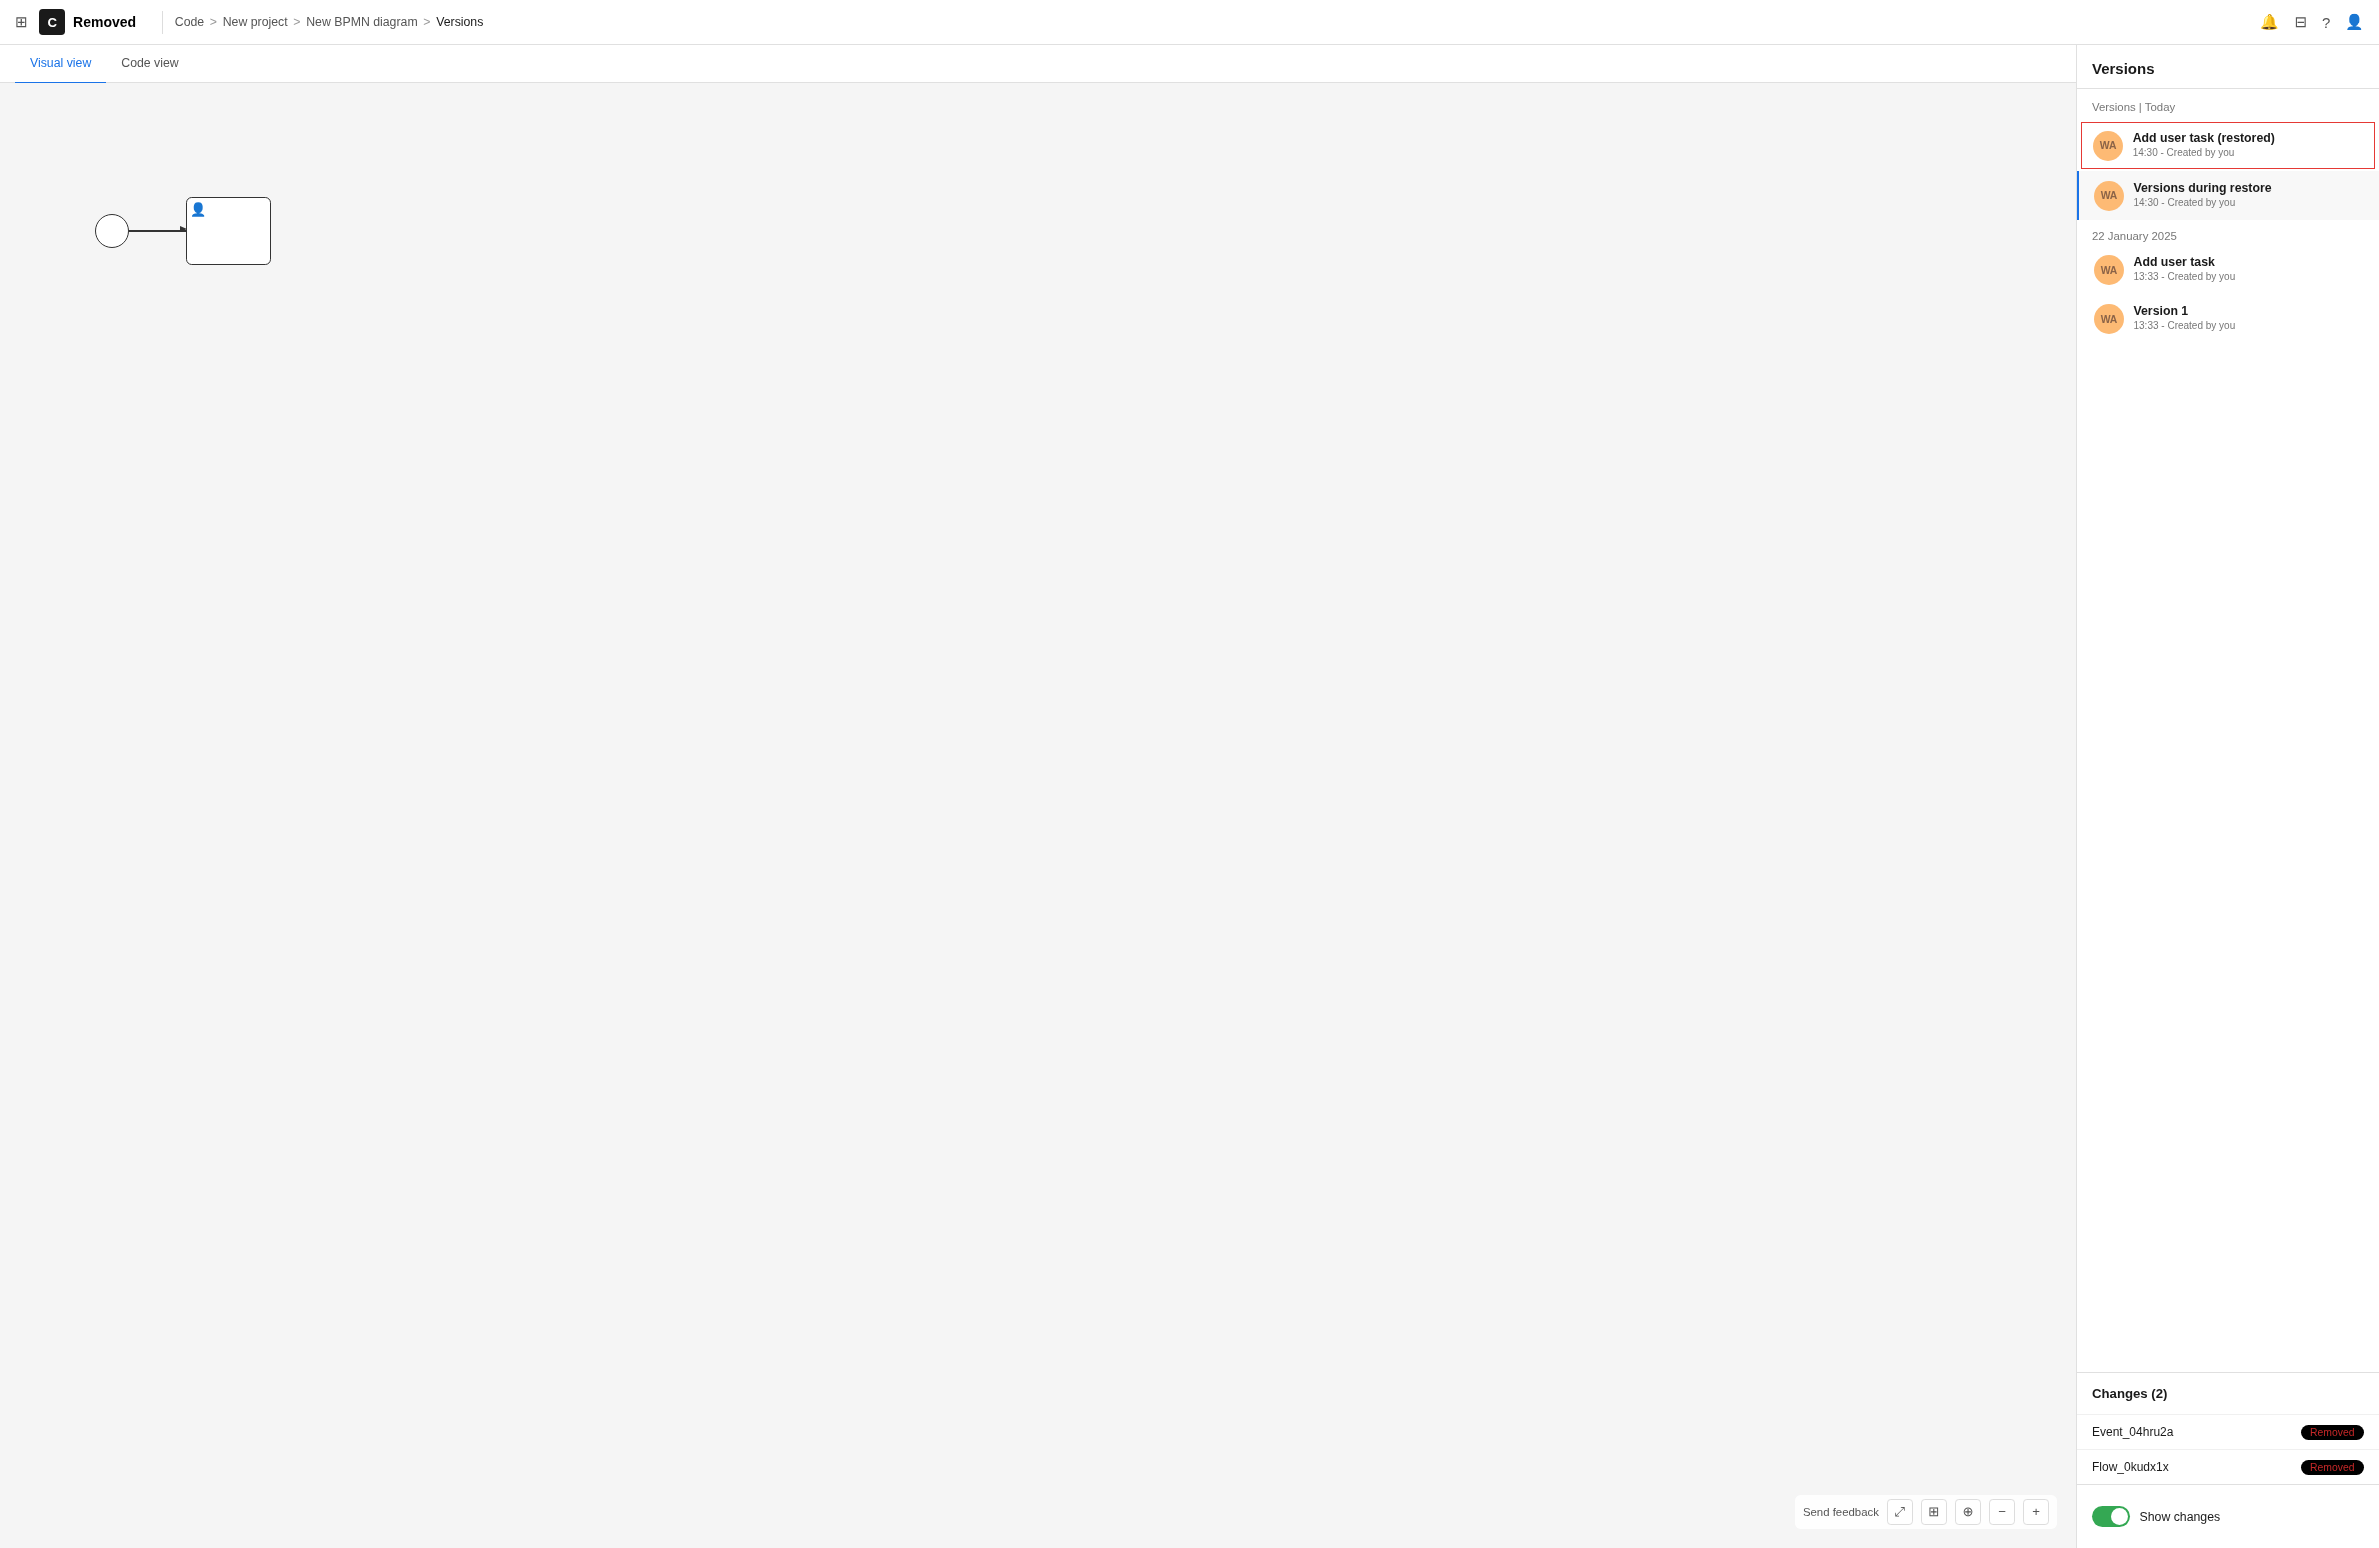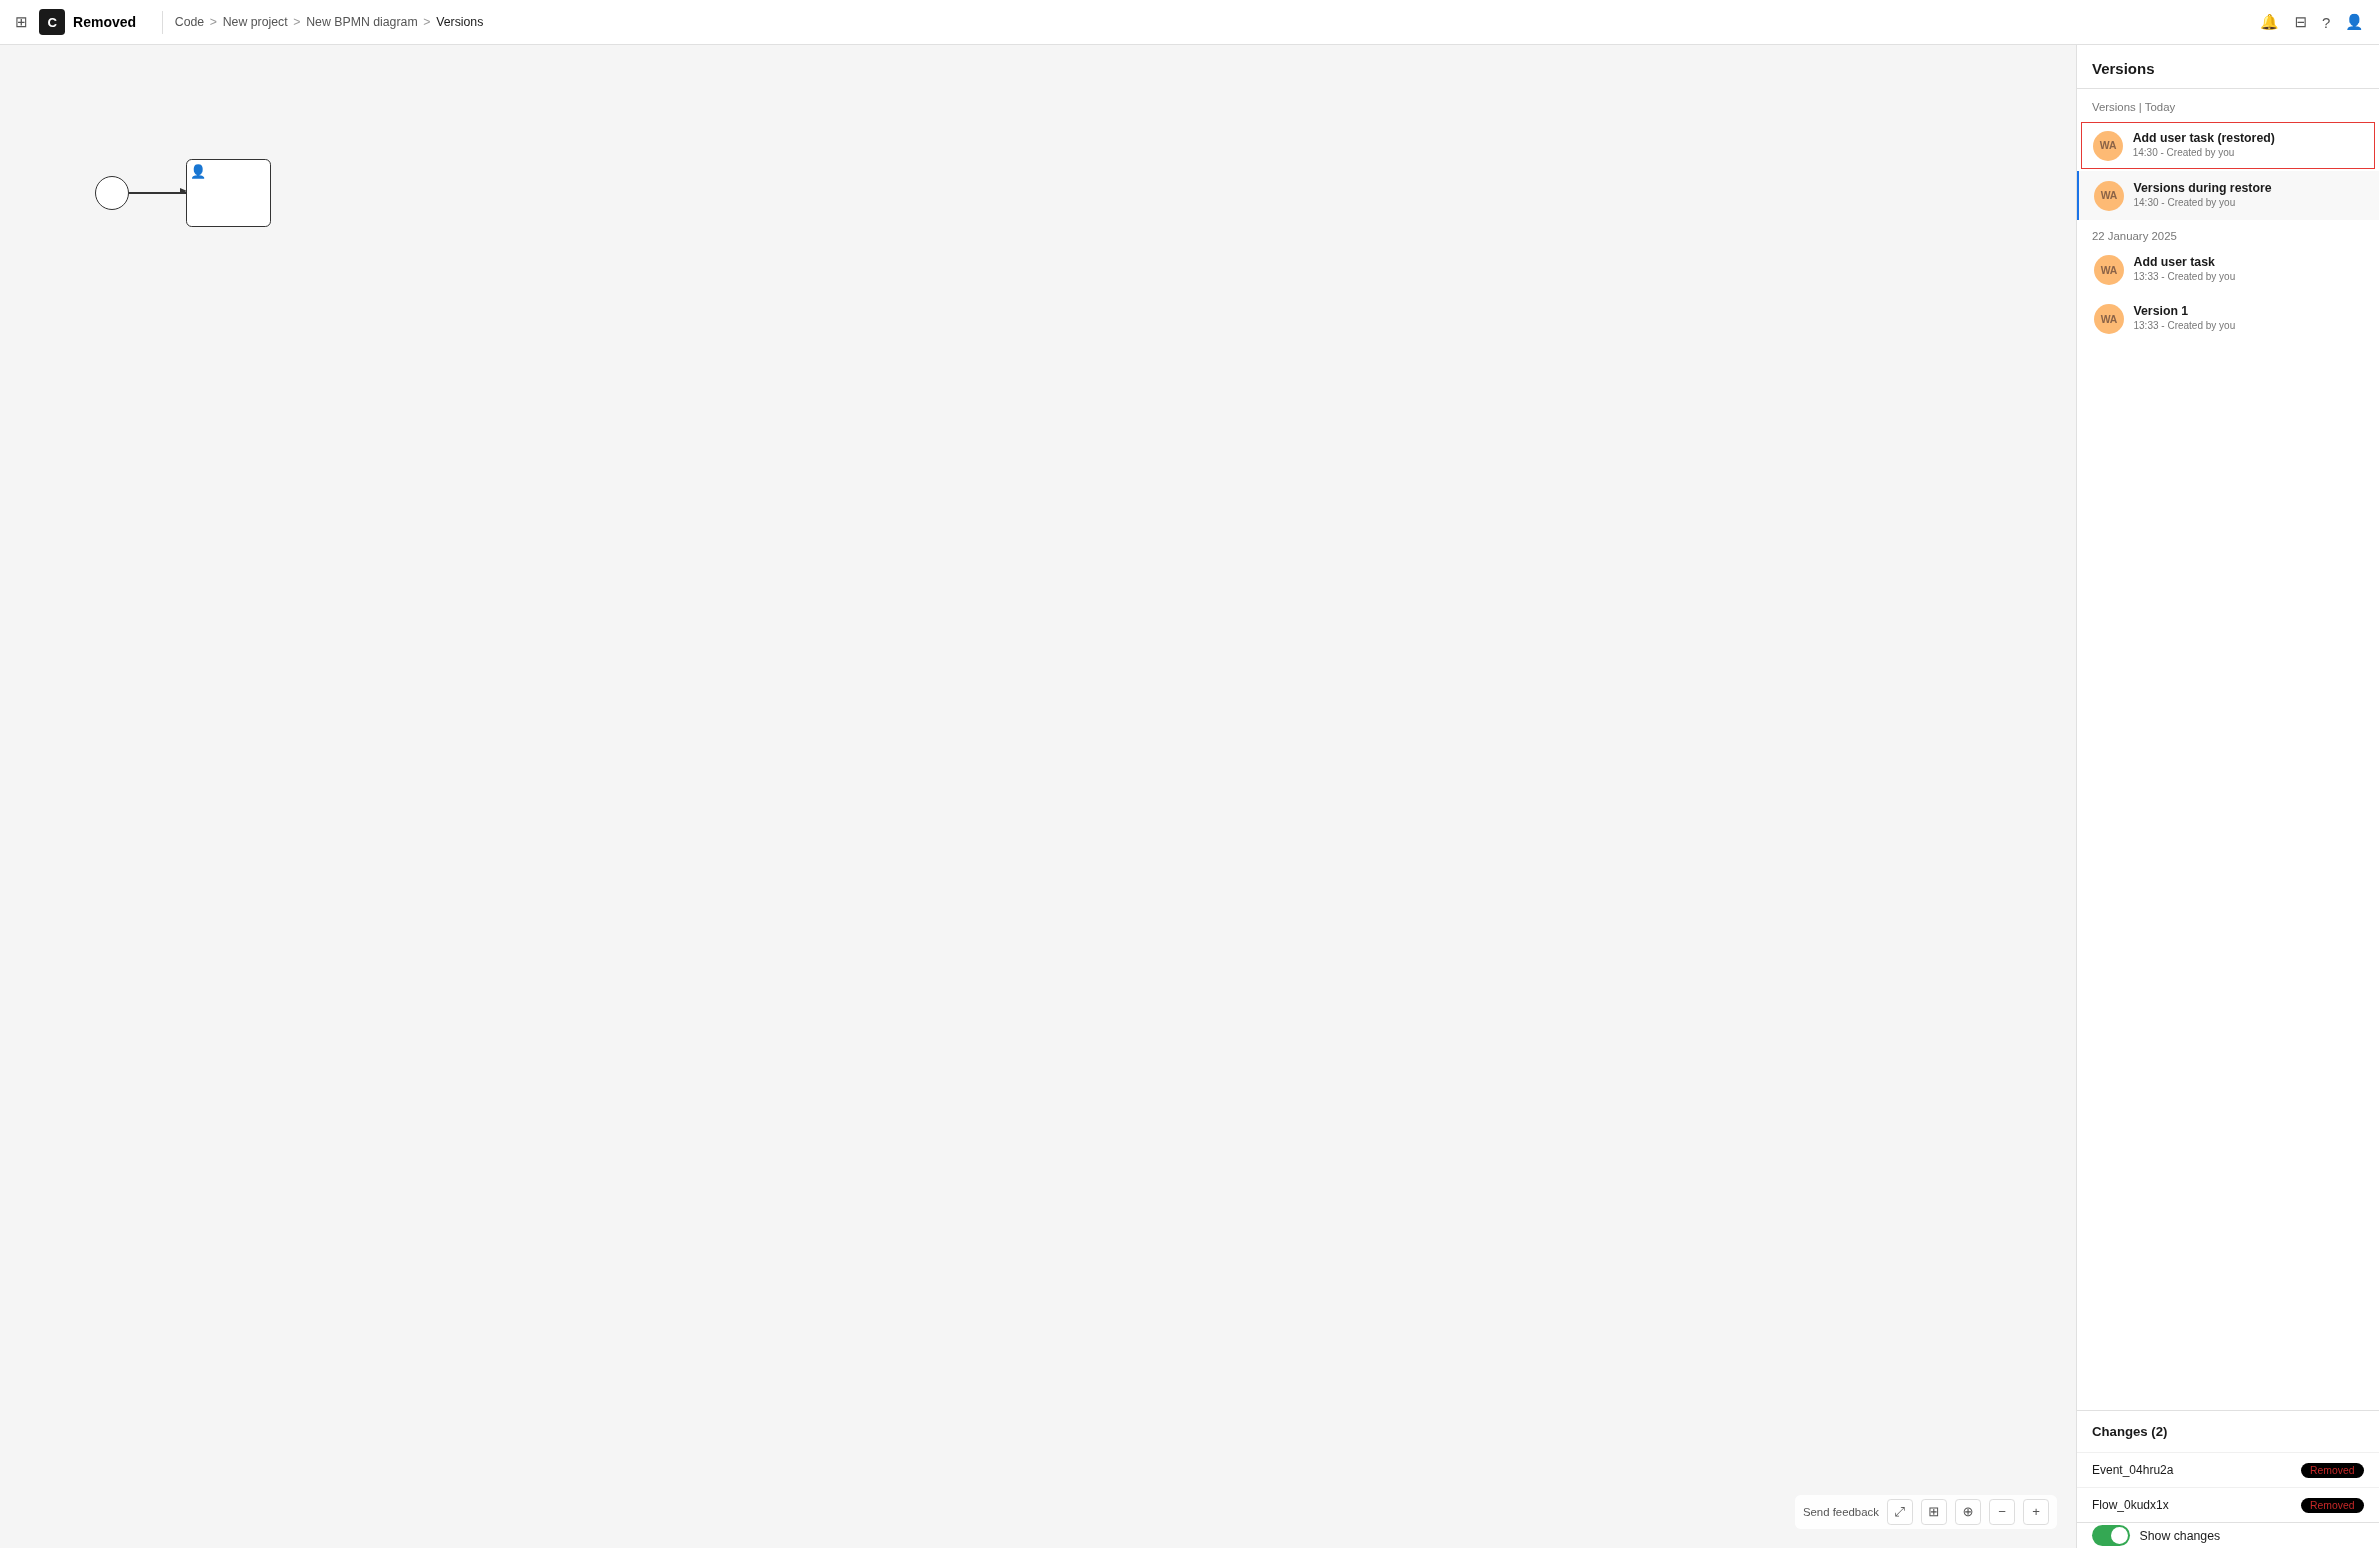--- a/index.html
+++ b/index.html
@@ -137,21 +137,21 @@
       padding: 9.5px 15px; border-top: 0.9px solid #f0f0f0;
     }
     .change-name { font-size: 12px; color: #1a1a1a; }
     .change-badge {
       padding: 1.9px 9.5px; border-radius: 11.4px; font-size: 10.4px; font-weight: 500;
     }
     .badge-removed { background: #000000; color: #c62828; }
 
     
     .panel-footer {
-      border-top: 0.9px solid #e0e0e0; padding: 2px 15px;
+      border-top: 0.9px solid #e0e0e0; padding: 21px 15px;
       display: flex; align-items: center; gap: 9.5px; flex-shrink: 0;
     }
     .toggle-switch {
       width: 38px; height: 21px; background: #34a853; border-radius: 10.4px;
       position: relative; cursor: pointer;
     }
     .toggle-knob {
       width: 17px; height: 17px; background: #fff; border-radius: 50%;
       position: absolute; top: 1.9px; right: 1.9px;
     }
@@ -183,20 +183,24 @@
     <span class="nav-icon">⊟</span>
     <span class="nav-icon">?</span>
     <span class="nav-icon">👤</span>
   </div>
 </div>
 
 <div class="main-layout">
 
   <div class="canvas-area">
 
+    <div class="tab-bar">
+      <div class="tab active">Visual view</div>
+      <div class="tab">Code view</div>
+    </div>
 
     <div class="canvas">
 
       <div class="bpmn-diagram">
         <div class="bpmn-start-event"></div>
         <div class="bpmn-arrow"></div>
         <div class="bpmn-user-task">
           <div class="bpmn-user-icon">👤</div>
         </div>
       </div>

